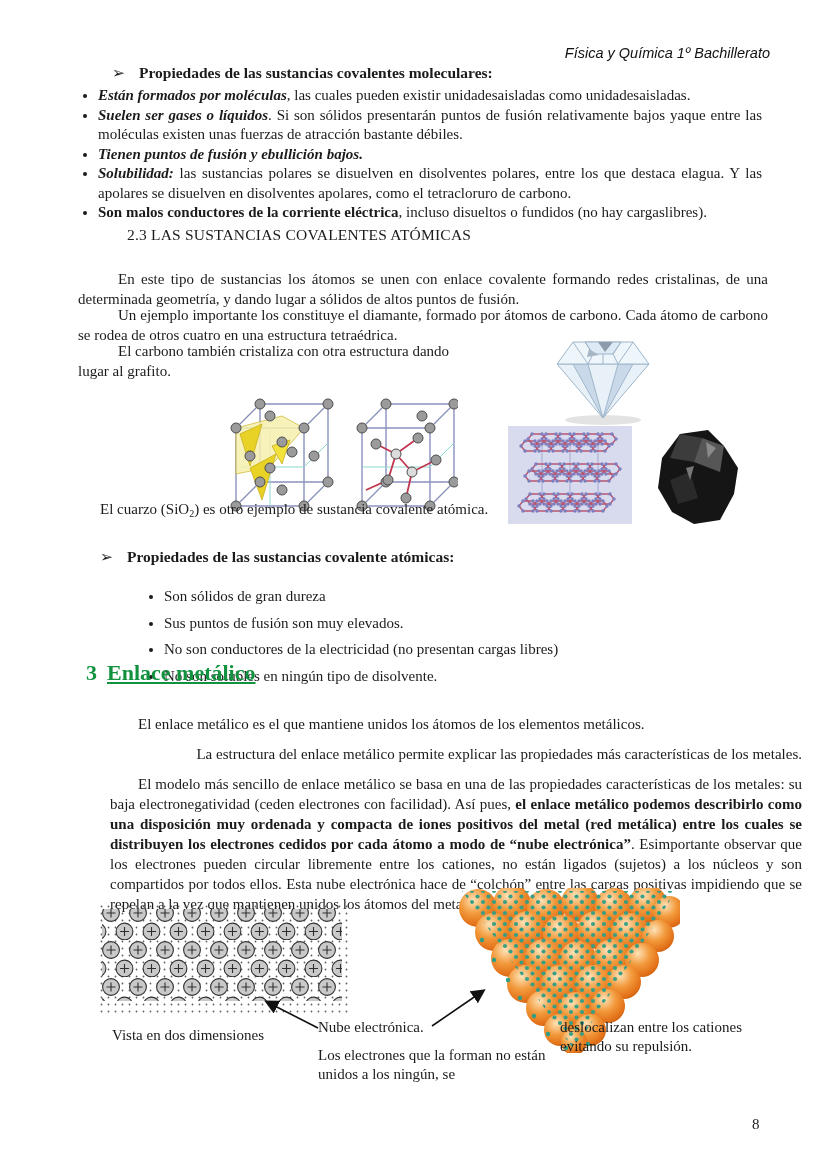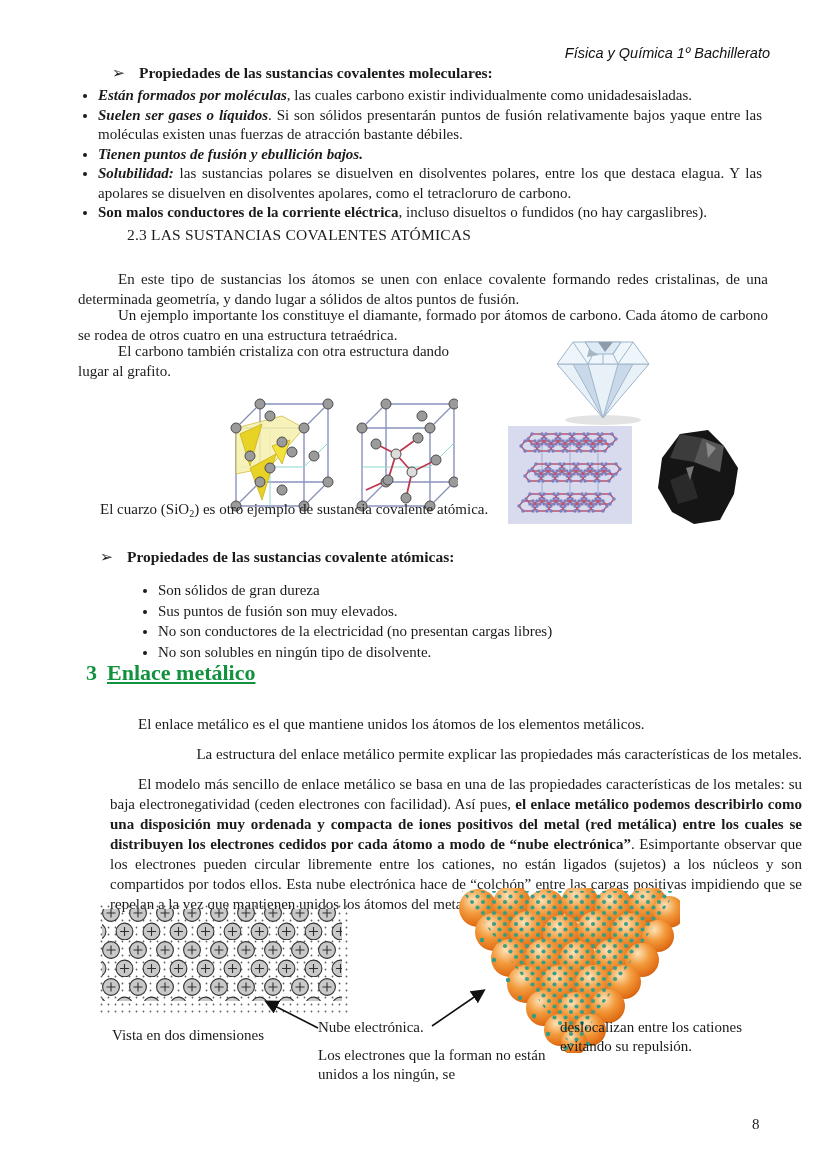--- a/index.html
+++ b/index.html
@@ -15,42 +15,42 @@
   .h-arrow{font-weight:bold;font-size:15.5px;}
   .h-arrow .marker{display:inline-block;margin-right:14px;font-weight:normal;}
   .mol-list{list-style:disc outside;padding-left:38px;width:664px;line-height:19.5px;}
   .mol-list li{text-align:justify;margin:0;padding:0;}
   .lead-bi{font-weight:bold;font-style:italic;}
   .lead-b{font-weight:bold;}
   .h-section{font-weight:normal;font-size:15.5px;letter-spacing:0.2px;}
   .lh195{line-height:19.5px;}
   .lh20{line-height:20px;margin-left:32px;}
   .props-list{list-style:disc outside;padding-left:40px;line-height:20.5px;width:560px;}
-  .props-list li{margin:0;padding:0;}
+  .props-list li{margin:6px;padding:0;}
   .h-green{font-size:22px;font-weight:bold;color:#12923f;text-align:right;}
   .h-green .num{margin-right:10px;}
   .h-green .ttl{text-decoration:underline;}
   .fig-label{font-size:15px;line-height:19px;}
   .z5{z-index:5;} .z6{z-index:6;}
   sub.s2{font-size:10px;vertical-align:-3px;}
   svg{display:block;}
 </style>
 </head>
 <body>
 
 <div class="page">
 
   <div class="abs sans-italic" style="top:45px;right:58px;">Física y Química 1º Bachillerato</div>
 
   <div class="abs h-arrow" style="left:112px;top:64px;">
     <span class="marker">➢</span><span>Propiedades de las sustancias covalentes moleculares:</span>
   </div>
 
   <ul class="abs mol-list" style="left:60px;top:86px;">
-    <li><span class="lead-bi">Están formados por moléculas</span><span>, las cuales carbono existir individualmente como unidadesaisladas.</span></li>
+    <li><span class="lead-bi">Están formados por moléculas</span><span>, las cuales pueden existir unidadesaisladas como unidadesaisladas.</span></li>
     <li><span class="lead-bi">Suelen ser gases o líquidos</span><span>. Si son sólidos presentarán puntos de fusión relativamente bajos yaque entre las moléculas existen unas fuerzas de atracción bastante débiles.</span></li>
     <li><span class="lead-bi">Tienen puntos de fusión y ebullición bajos.</span><span></span></li>
     <li><span class="lead-bi">Solubilidad:</span><span> las sustancias polares se disuelven en disolventes polares, entre los que destaca elagua. Y las apolares se disuelven en disolventes apolares, como el tetracloruro de carbono.</span></li>
     <li><span class="lead-b">Son malos conductores de la corriente eléctrica</span><span>, incluso disueltos o fundidos (no hay cargaslibres).</span></li>
   </ul>
 
   <div class="abs h-section" style="left:127px;top:226px;">2.3 LAS SUSTANCIAS COVALENTES ATÓMICAS</div>
 
   <p class="abs just ind40 lh195" style="left:78px;top:270px;width:690px;">En este tipo de sustancias los átomos se unen con enlace covalente formando redes cristalinas, de una determinada geometría, y dando lugar a sólidos de altos puntos de fusión.</p>
   <p class="abs just ind40 lh195" style="left:78px;top:306px;width:690px;">Un ejemplo importante los constituye el diamante, formado por átomos de carbono. Cada átomo de carbono se rodea de otros cuatro en una estructura tetraédrica.</p>

